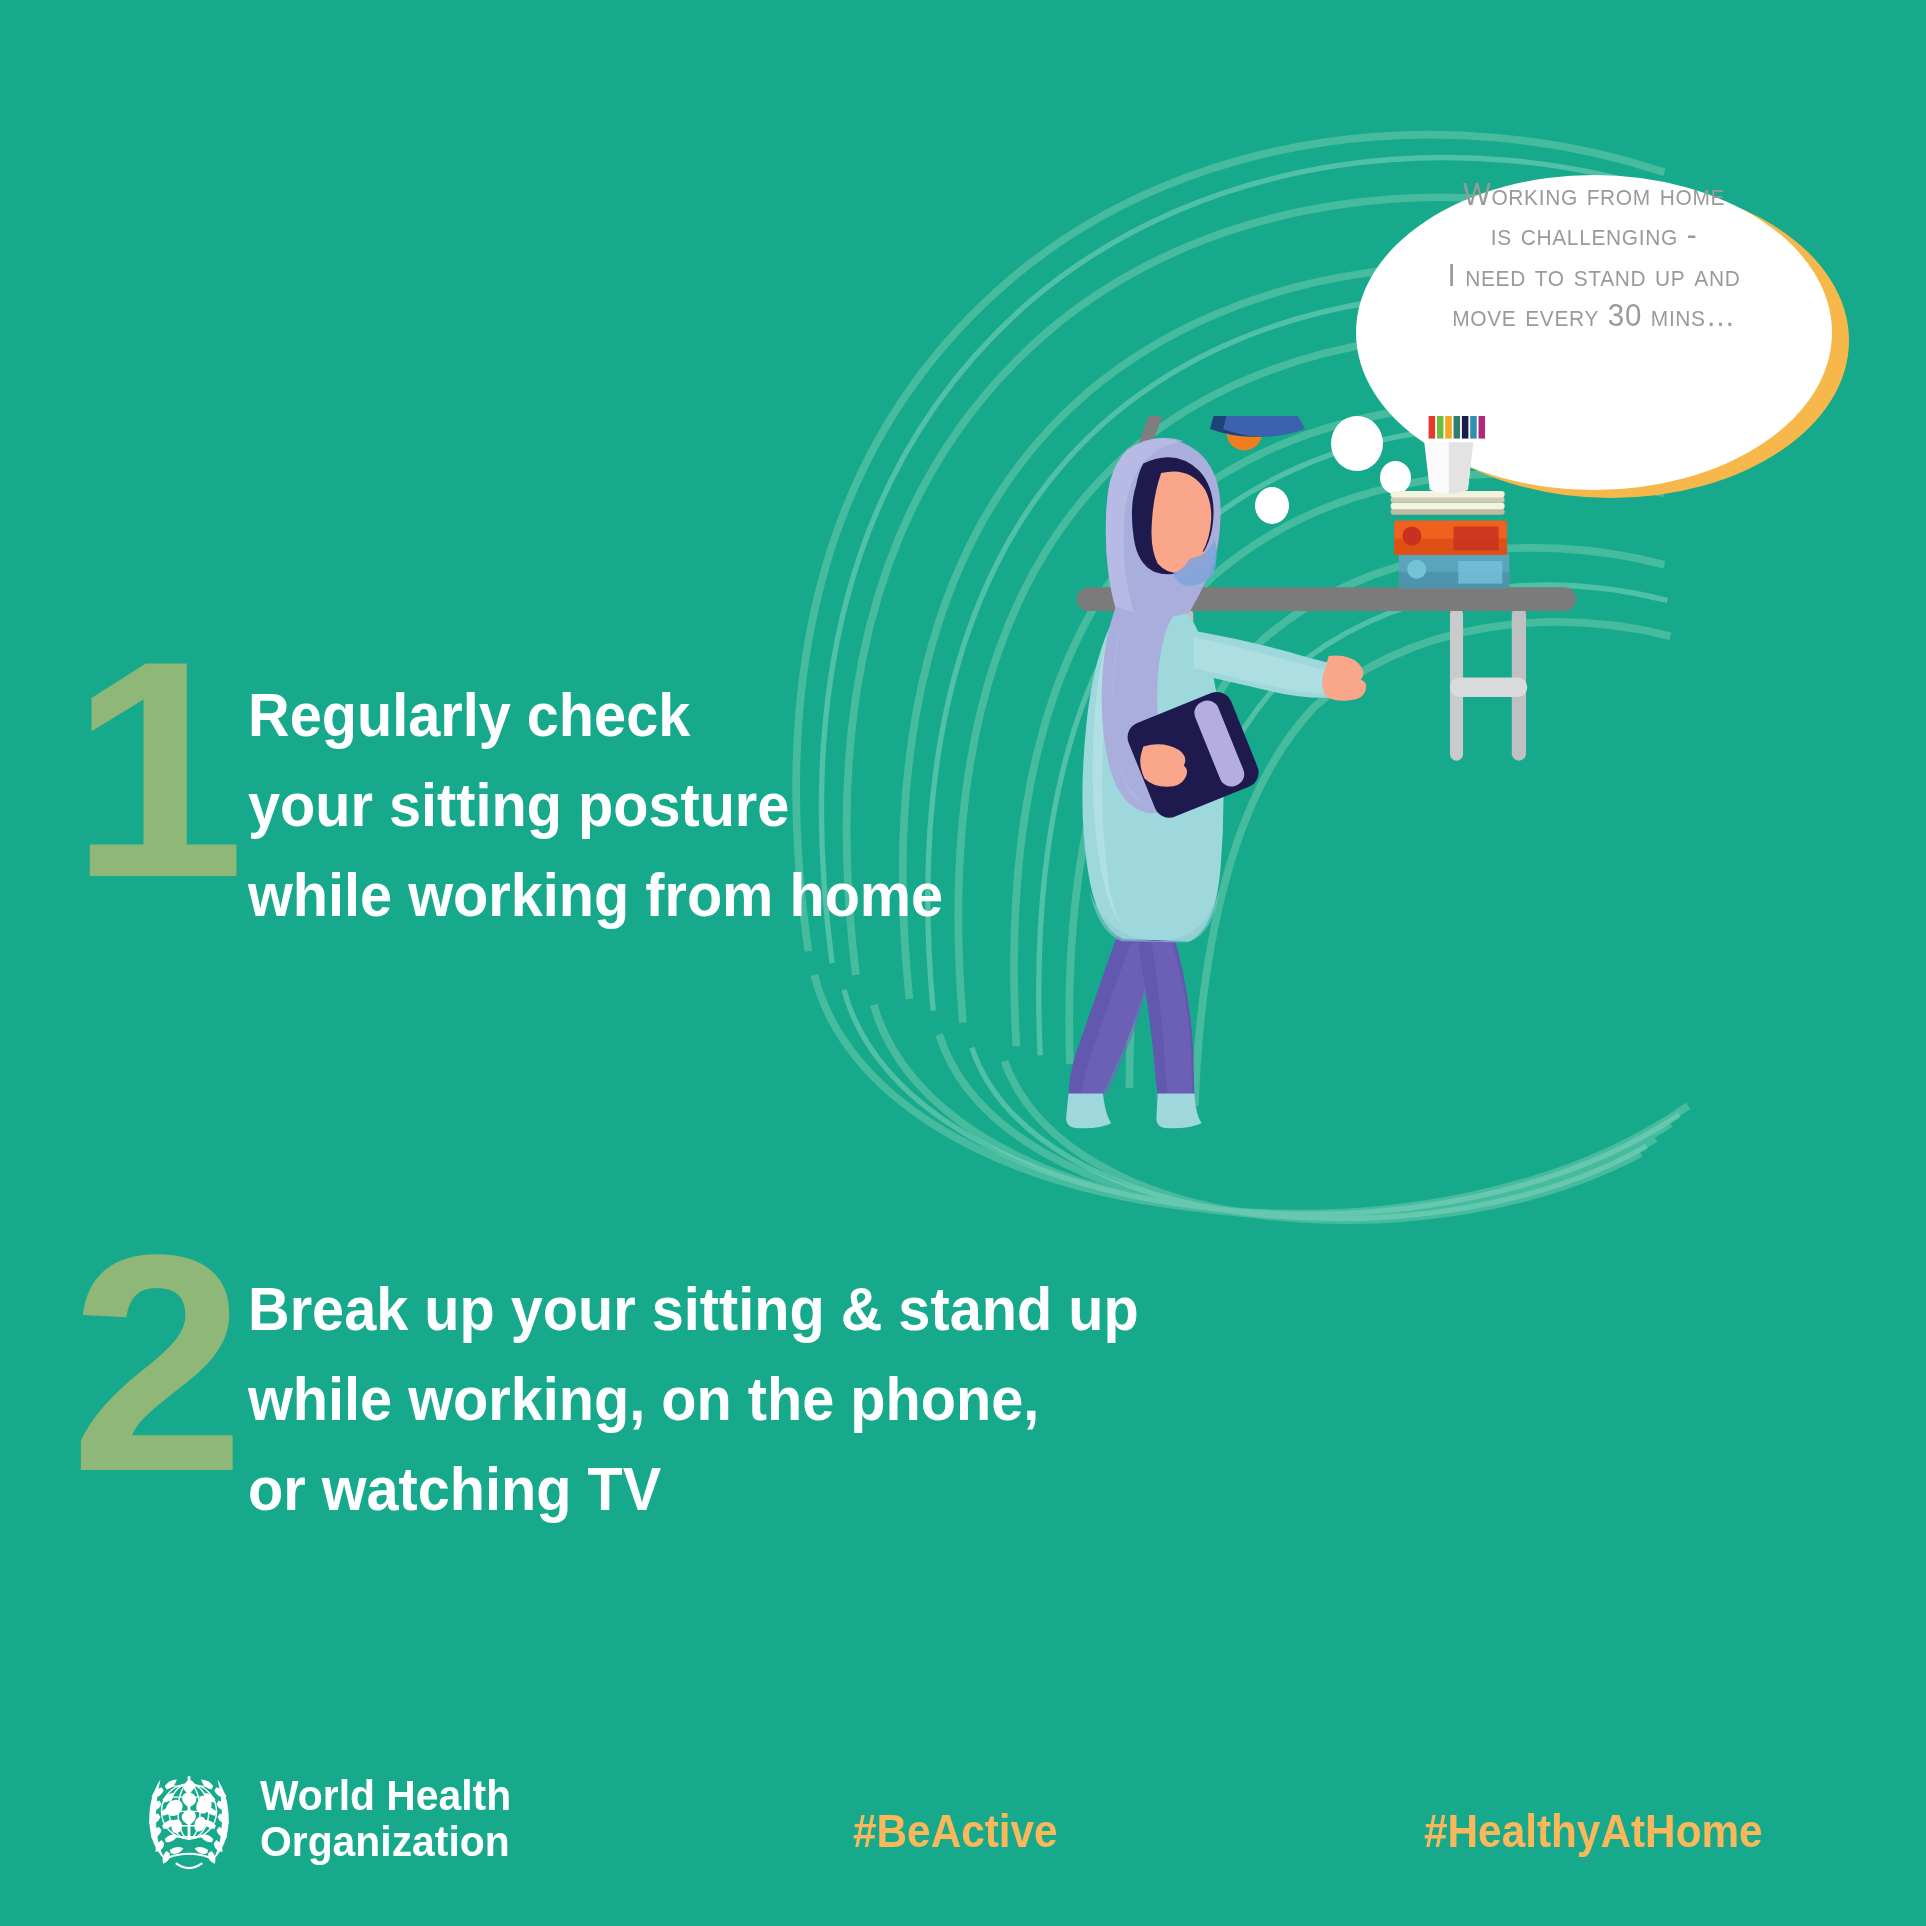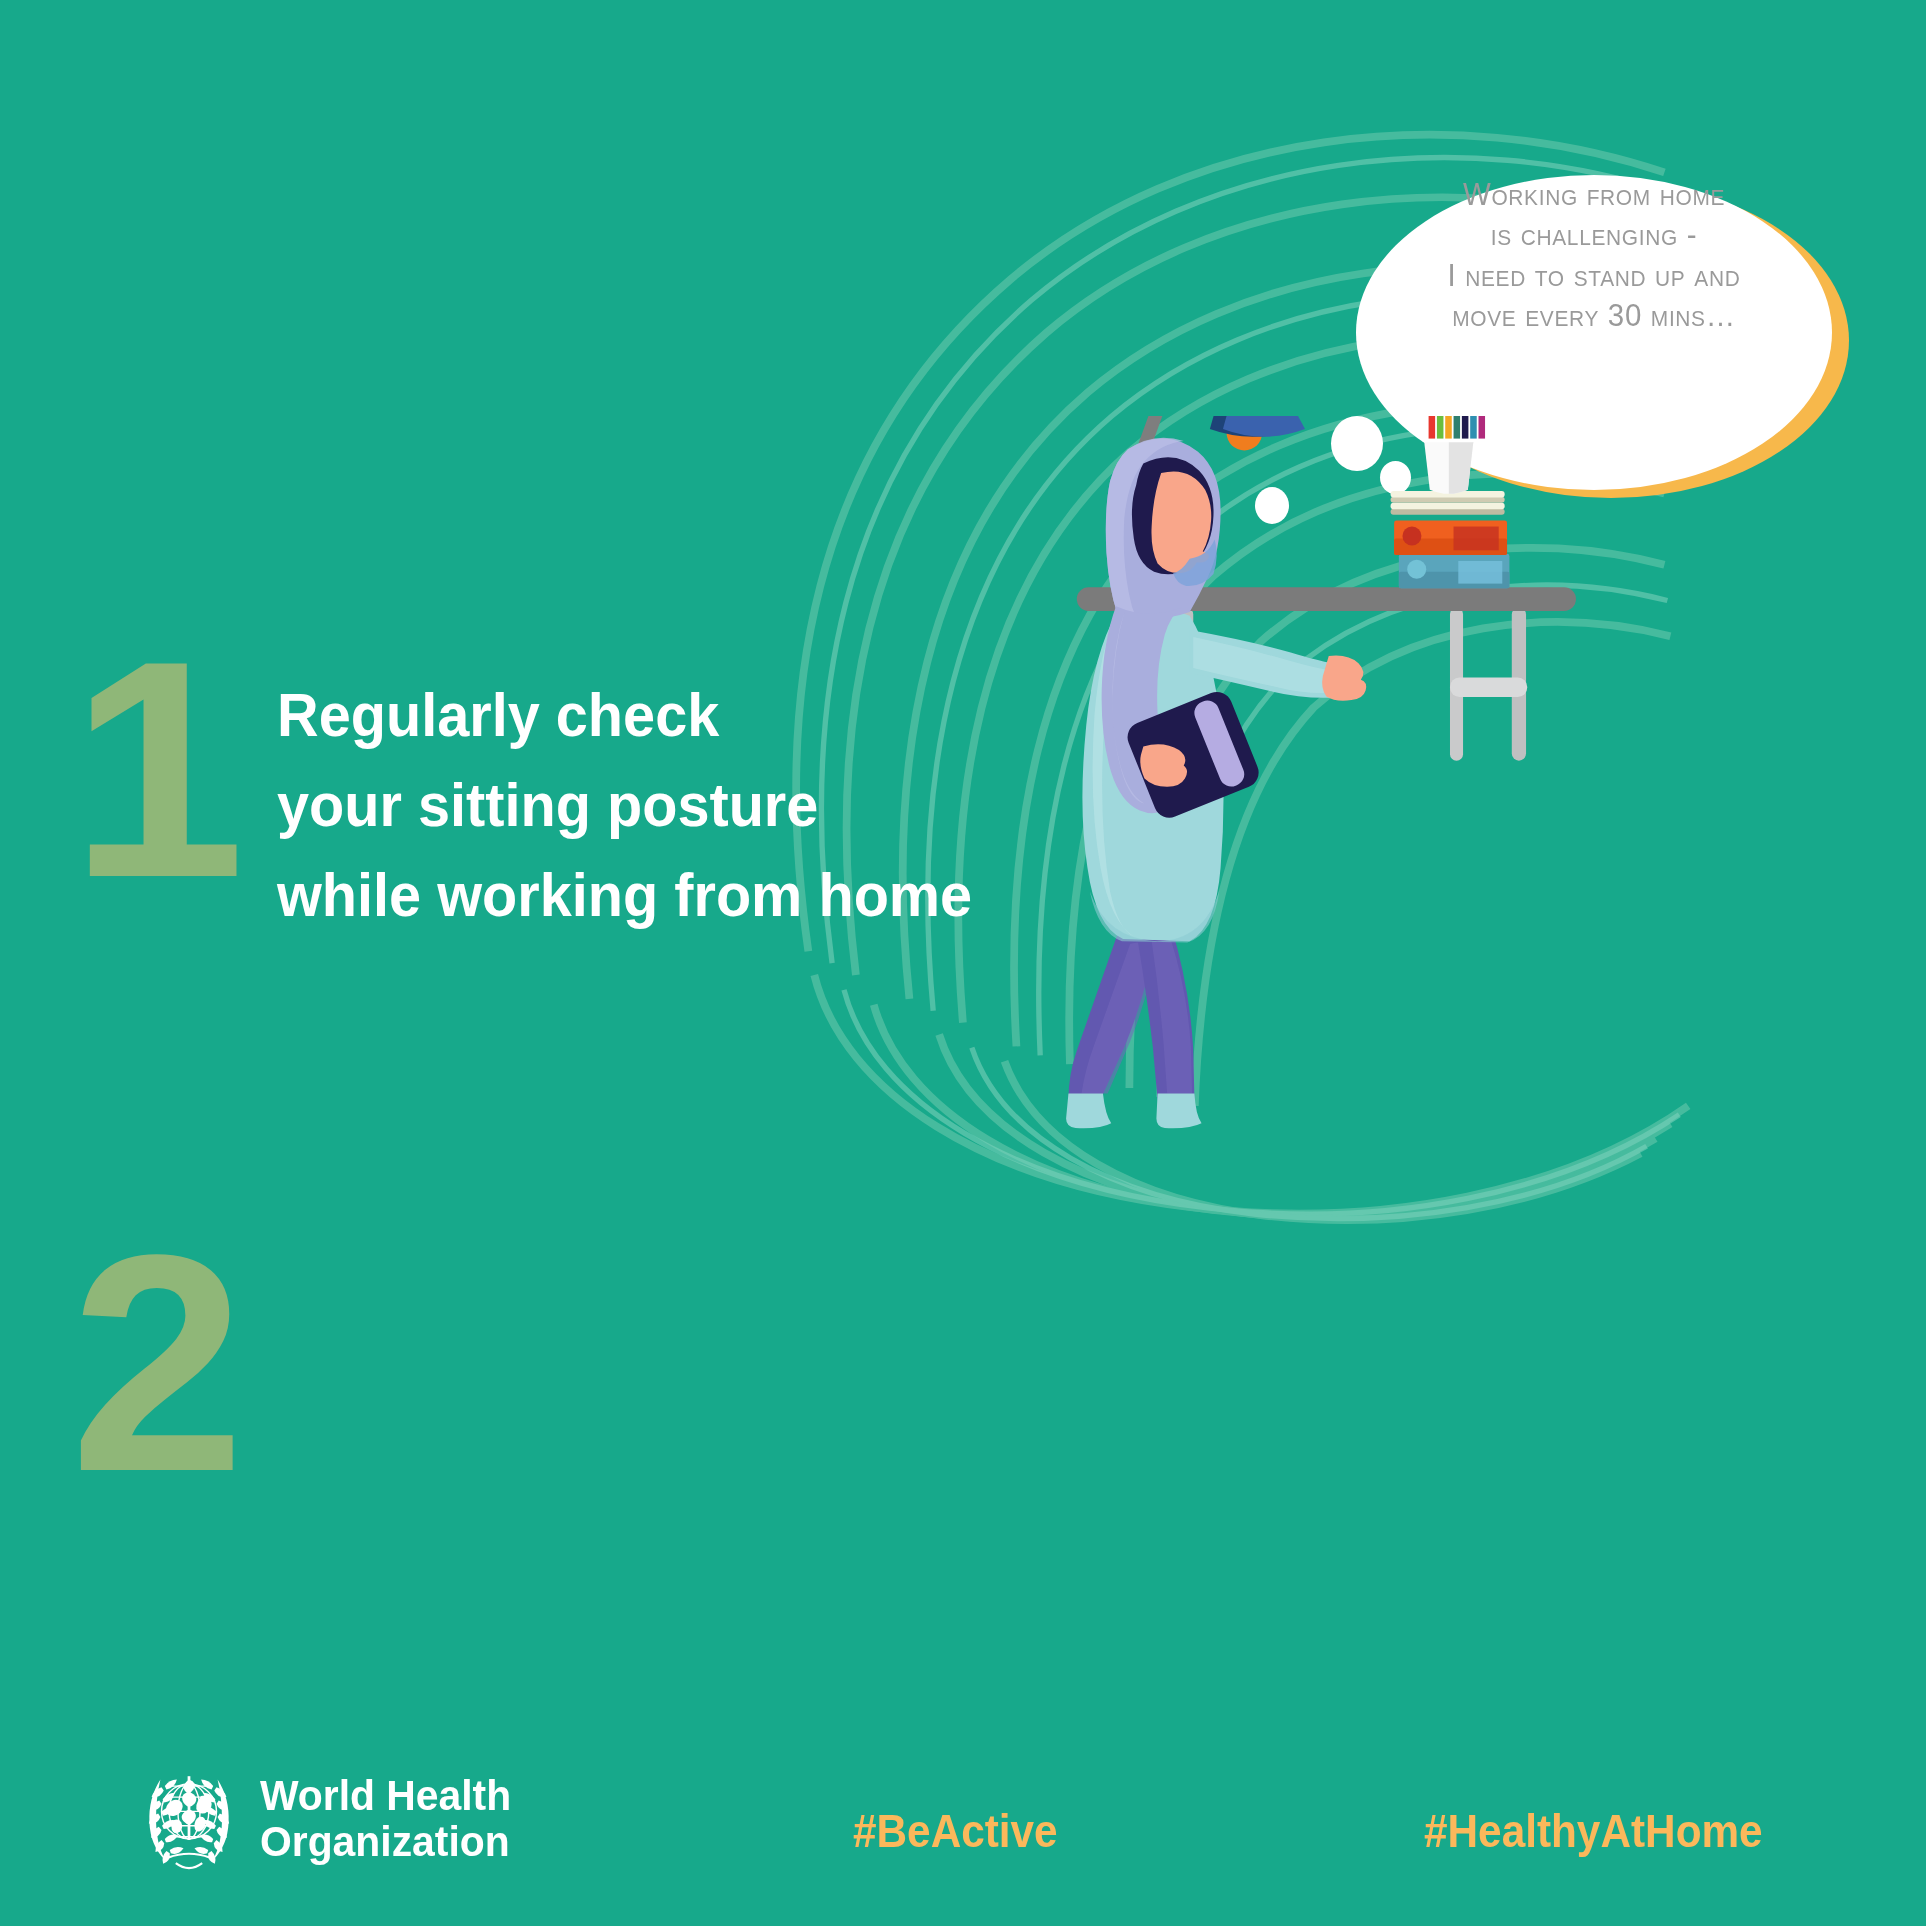--- a/index.html
+++ b/index.html
@@ -74,21 +74,21 @@
     font-weight:bold;
     font-size:309px;
     line-height:0.80;
     color:#8FB778;
     width:178px;
     text-align:center;
     letter-spacing:-7.1px;
     transform:scaleX(1.02);
   }
   .item-body{
-    margin-left:34px;margin-top:25px;
+    margin-left:5px;margin-top:25px;
   }
   .item-line{
     font-family:"Liberation Sans Narrow","Liberation Sans",sans-serif;
     font-weight:bold;
     font-size:62px;
     line-height:1.45;
     color:#FFFFFF;
     white-space:nowrap;
     letter-spacing:0px;
     transform:scaleX(0.93);
@@ -174,20 +174,25 @@
     <div class="num">1</div>
     <div class="item-body">
       <div class="item-line">Regularly check</div>
       <div class="item-line">your sitting posture</div>
       <div class="item-line">while working from home</div>
     </div>
   </div>
 
   <div class="item item-2">
     <div class="num">2</div>
+    <div class="item-body">
+      <div class="item-line">Break up your sitting &amp; stand up</div>
+      <div class="item-line">while working, on the phone,</div>
+      <div class="item-line">or watching TV</div>
+    </div>
   </div>
 
   <svg class="illus" viewBox="0 0 1540 1400" xmlns="http://www.w3.org/2000/svg">
 
     <g>
 
       <rect x="178" y="322" width="22" height="258" rx="11" fill="#C9CACB"></rect>
       <rect x="738" y="322" width="22" height="258" rx="11" fill="#C9CACB"></rect>
 
       <rect x="282" y="322" width="24" height="258" rx="12" fill="#BFC0C1"></rect>

